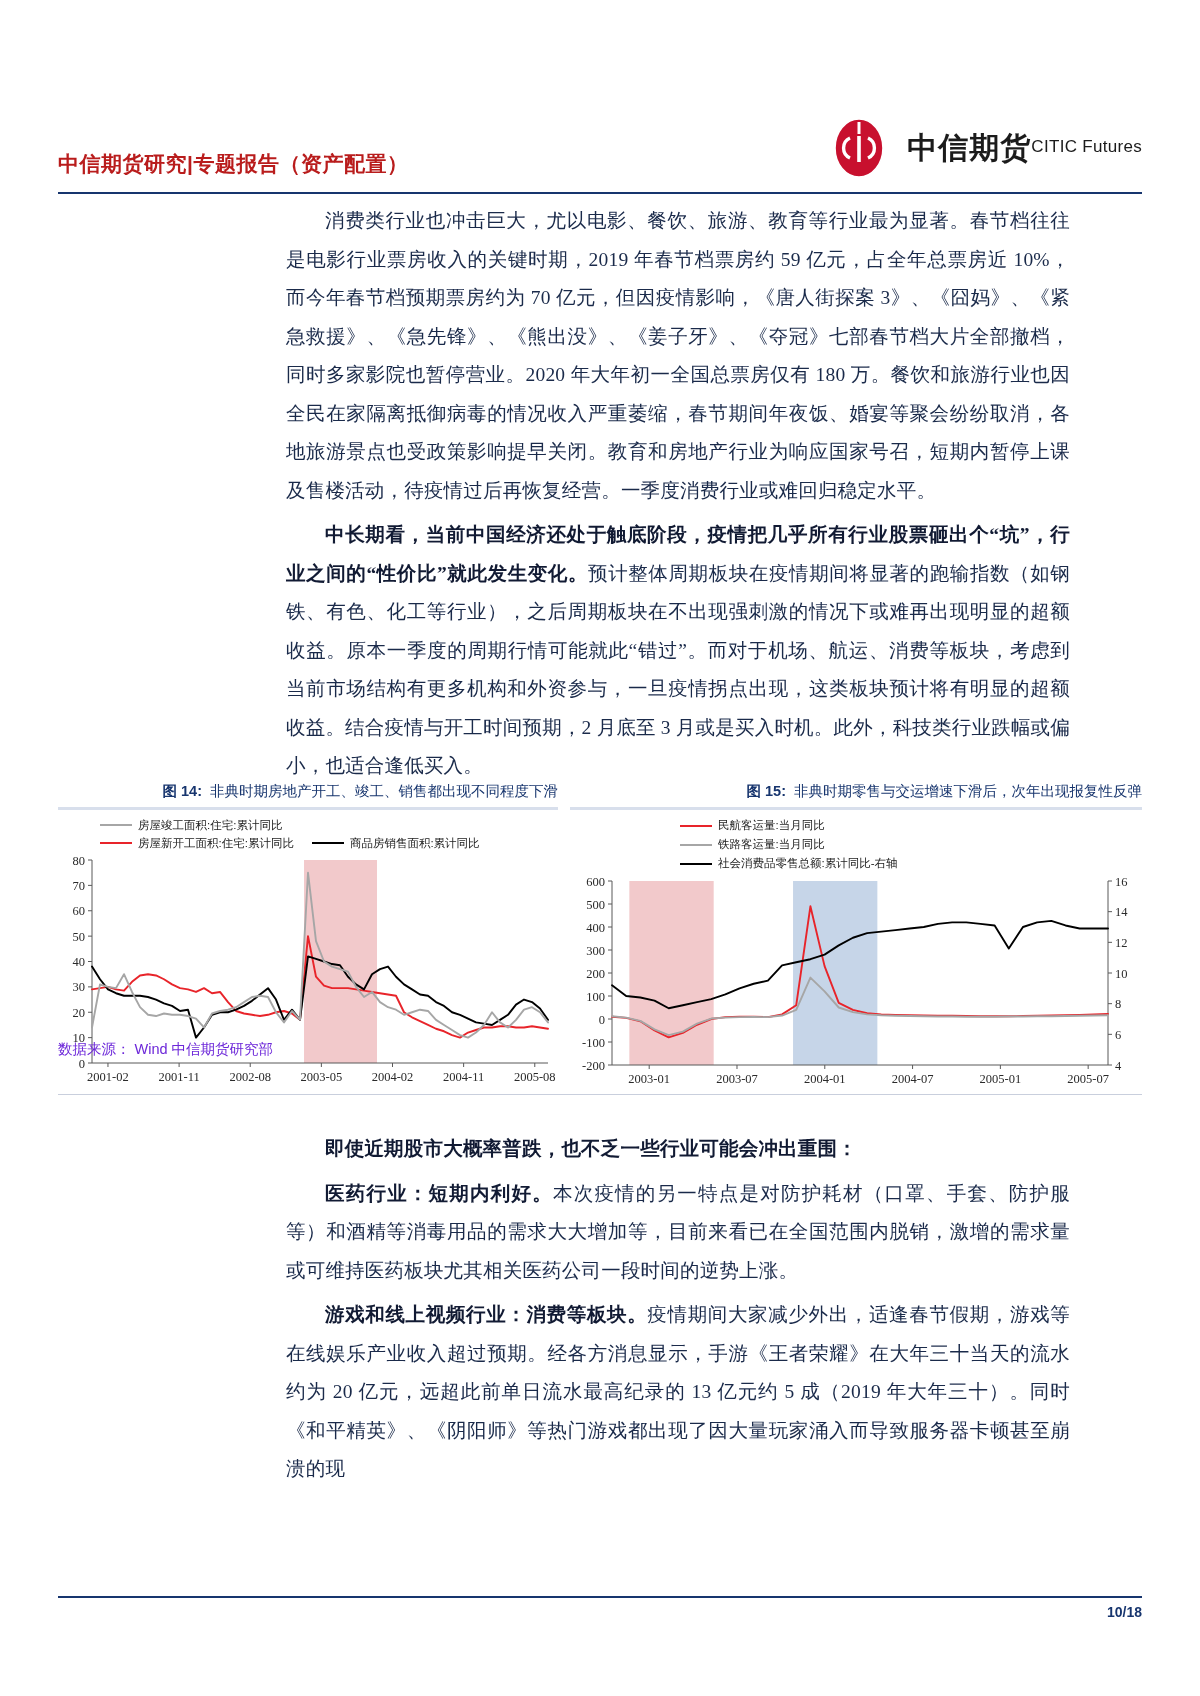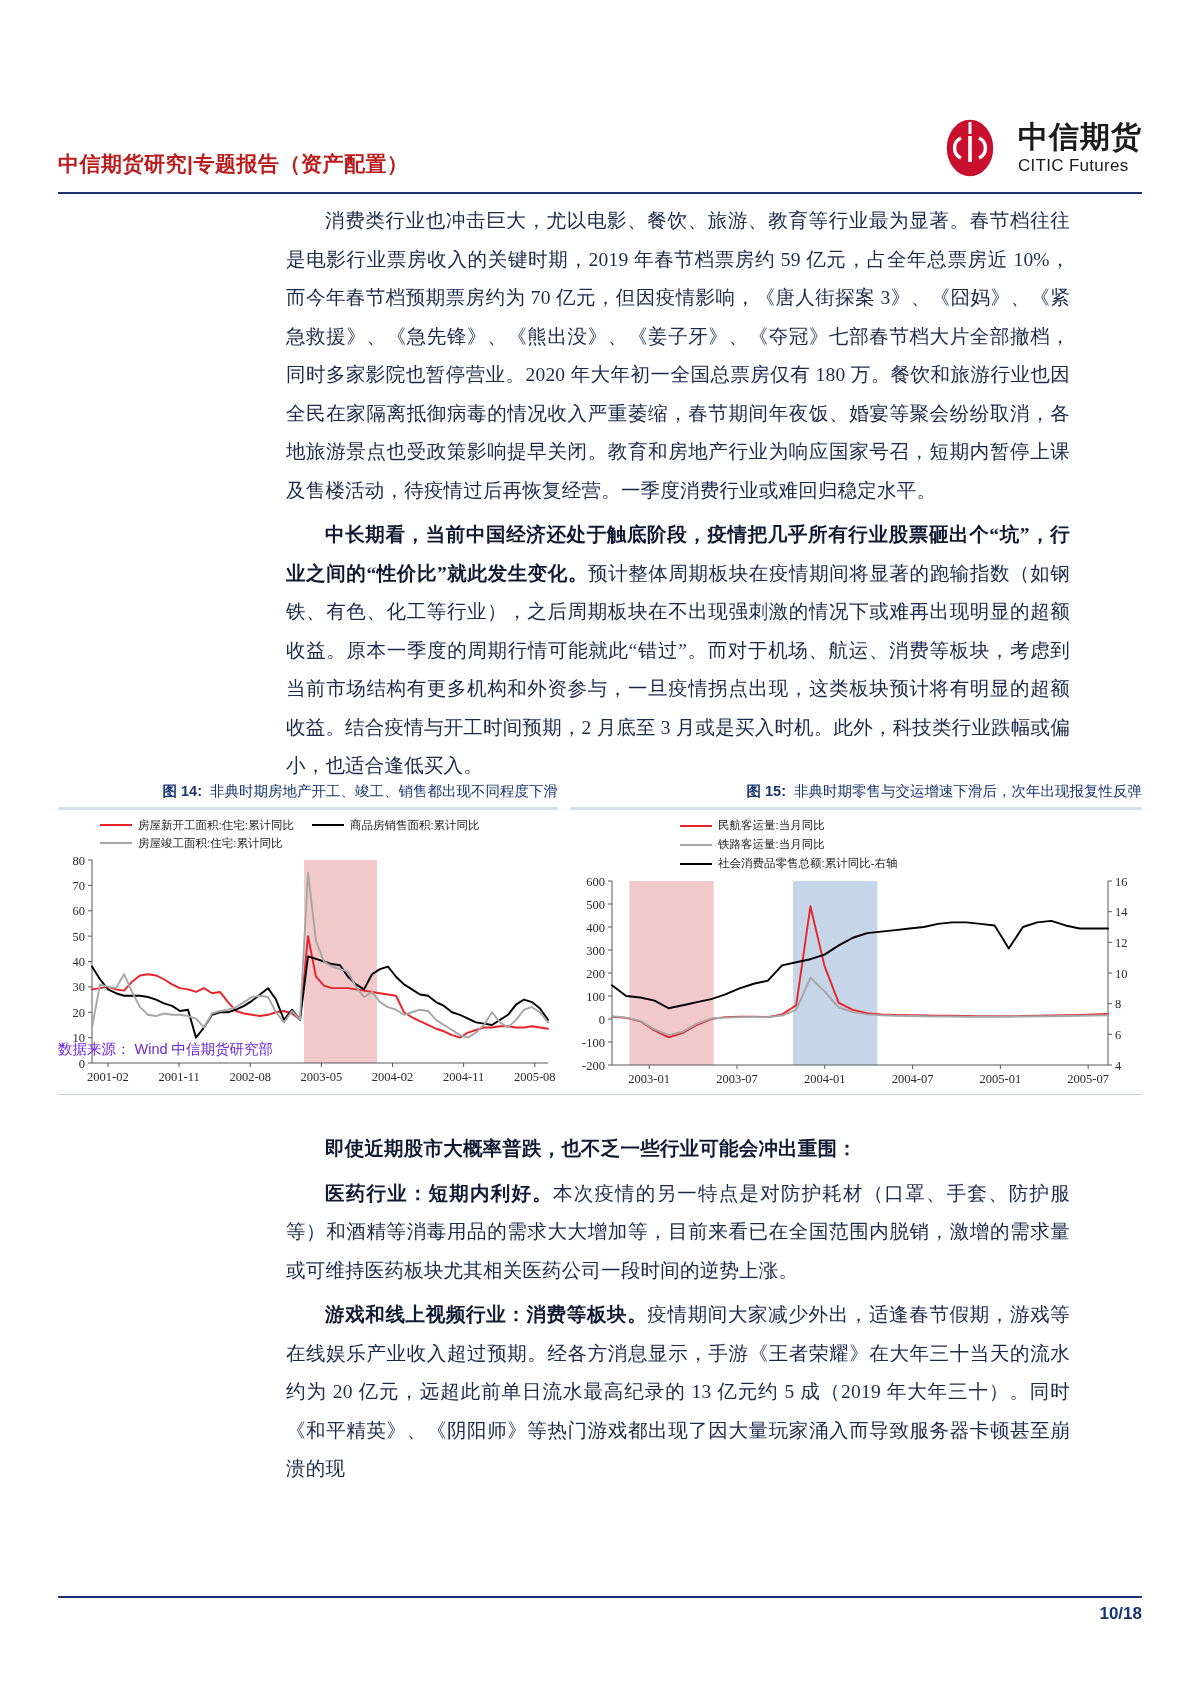--- a/index.html
+++ b/index.html
@@ -22,21 +22,21 @@
   .hdr-title{
     position:absolute;left:0;bottom:12px;
     font-family:"Liberation Sans",sans-serif;
     font-weight:bold;font-size:21px;color:#b91c1c;
     letter-spacing:0.5px;white-space:nowrap;
   }
   .logo{
     position:absolute;right:0;top:0;display:flex;align-items:center;gap:10px;
   }
   .logo-mark{width:52px;height:60px;flex:0 0 auto;}
-  .logo-text{display:flex;flex-direction:column;line-height:1;margin-left:12px;}
+  .logo-text{display:flex;line-height:1;margin-left:12px;}
   .logo-cn{
     font-family:"Liberation Sans",sans-serif;
     font-weight:bold;font-size:30px;color:#1b1b1b;letter-spacing:1px;
   }
   .logo-en{
     font-family:"Liberation Sans",sans-serif;
     font-size:17px;color:#1b1b1b;margin-top:5px;letter-spacing:0.3px;
   }
   .hdr-rule{
     position:absolute;left:58px;top:192px;width:1084px;height:2px;
@@ -113,21 +113,21 @@
     position:absolute;left:286px;top:1130px;width:800px;
   }
 
   
   .footer-rule{
     position:absolute;left:58px;top:1596px;width:1084px;height:2px;background:#17356e;
   }
   .pagenum{
     position:absolute;right:58px;top:1604px;
     font-family:"Liberation Sans",sans-serif;
-    font-weight:bold;font-size:17px;color:#17356e;text-align:right;
+    font-weight:bold;font-size:14px;color:#17356e;text-align:right;
   }
 </style>
 </head>
 <body>
 
 <div class="page">
 
   <div class="header">
     <div class="hdr-title">中信期货研究|专题报告（资产配置）</div>
     <div class="logo">
@@ -156,32 +156,32 @@
 
     <div class="fig left">
       <div class="fig-title">
         <span class="num">图 14:</span><span>非典时期房地产开工、竣工、销售都出现不同程度下滑</span>
       </div>
       <div class="fig-rule"></div>
       <div class="fig-body">
         <div class="legend left-leg">
           <div class="legend-row">
             <span class="legend-item">
+              <i class="swatch sw-gray"></i>
+              <span>房屋竣工面积:住宅:累计同比</span>
+            </span>
+          </div>
+          <div class="legend-row">
+            <span class="legend-item">
               <i class="swatch sw-red"></i>
               <span>房屋新开工面积:住宅:累计同比</span>
             </span>
             <span class="legend-item">
               <i class="swatch sw-black"></i>
               <span>商品房销售面积:累计同比</span>
-            </span>
-          </div>
-          <div class="legend-row">
-            <span class="legend-item">
-              <i class="swatch sw-gray"></i>
-              <span>房屋竣工面积:住宅:累计同比</span>
             </span>
           </div>
         </div>
         <div class="plot" id="plot14" style="width:500px;height:235px;"><svg width="500" height="235" viewBox="0 0 500 235">
               <rect x="246.04000000000002" y="8" width="72.96" height="203" fill="#f2c9cb"></rect>
               <line x1="34" y1="8" x2="34" y2="211" stroke="#595959" stroke-width="1"></line>
               <line x1="34" y1="211" x2="490" y2="211" stroke="#595959" stroke-width="1"></line>
               <line x1="30" y1="211" x2="34" y2="211" stroke="#595959" stroke-width="1"></line>
               <text x="27" y="215.5" text-anchor="end" font-size="12.5" font-family="Liberation Serif, serif" fill="#2a2a2a">0</text>
               <line x1="30" y1="185.625" x2="34" y2="185.625" stroke="#595959" stroke-width="1"></line>

